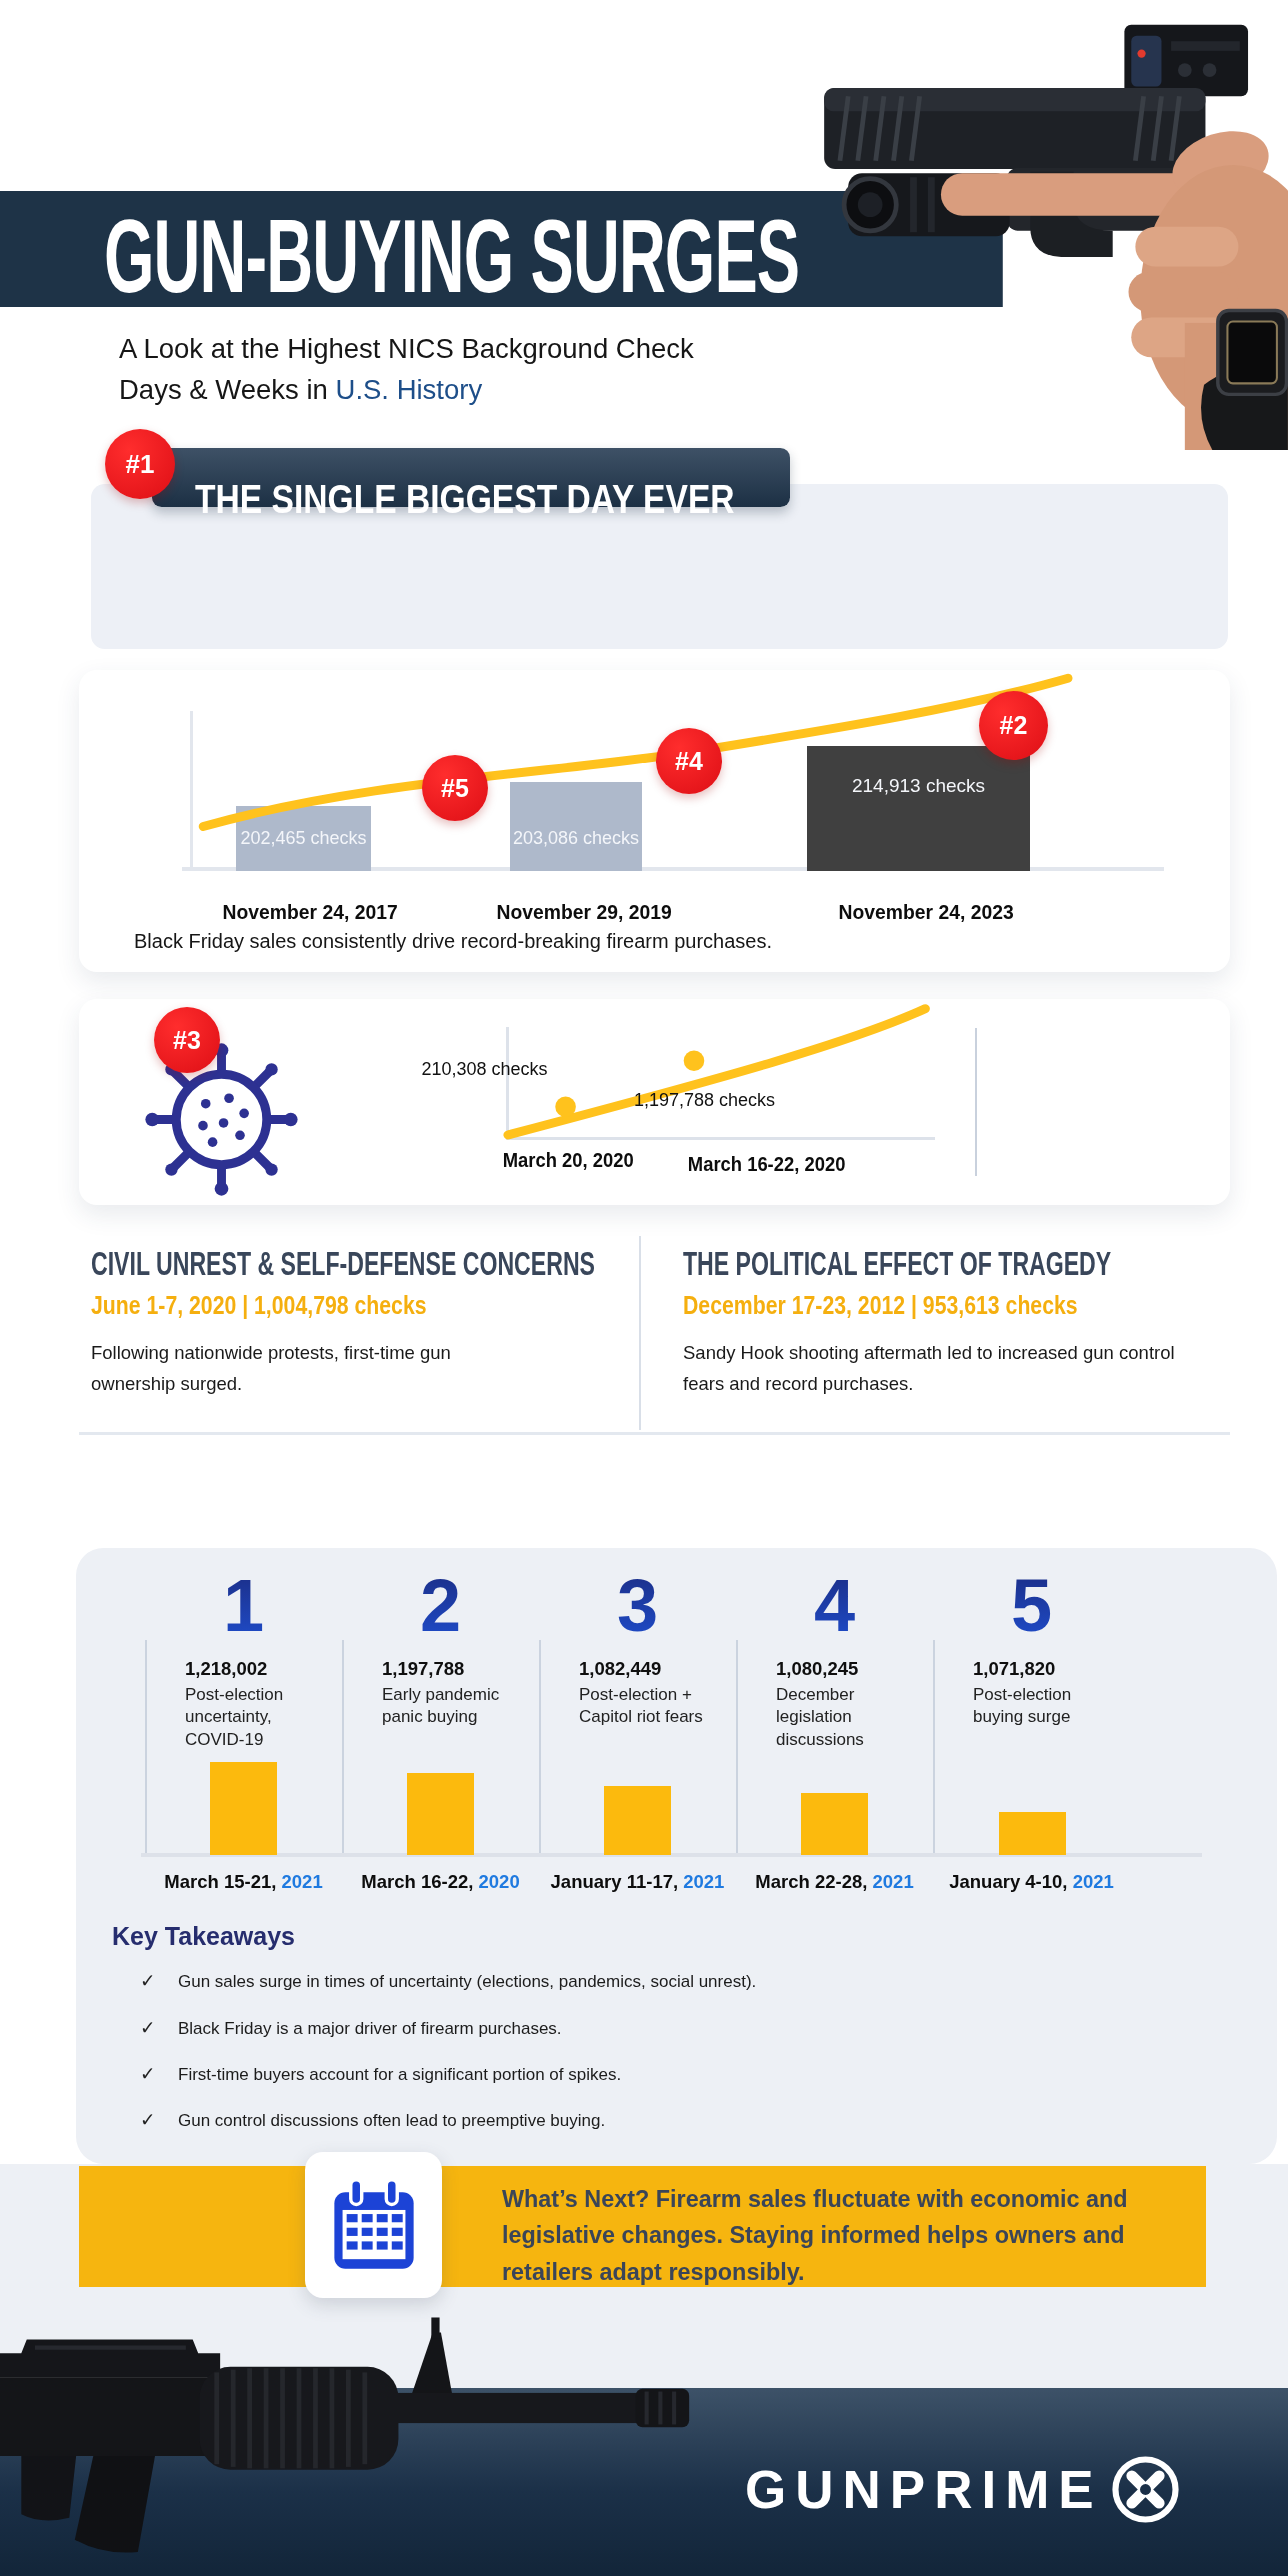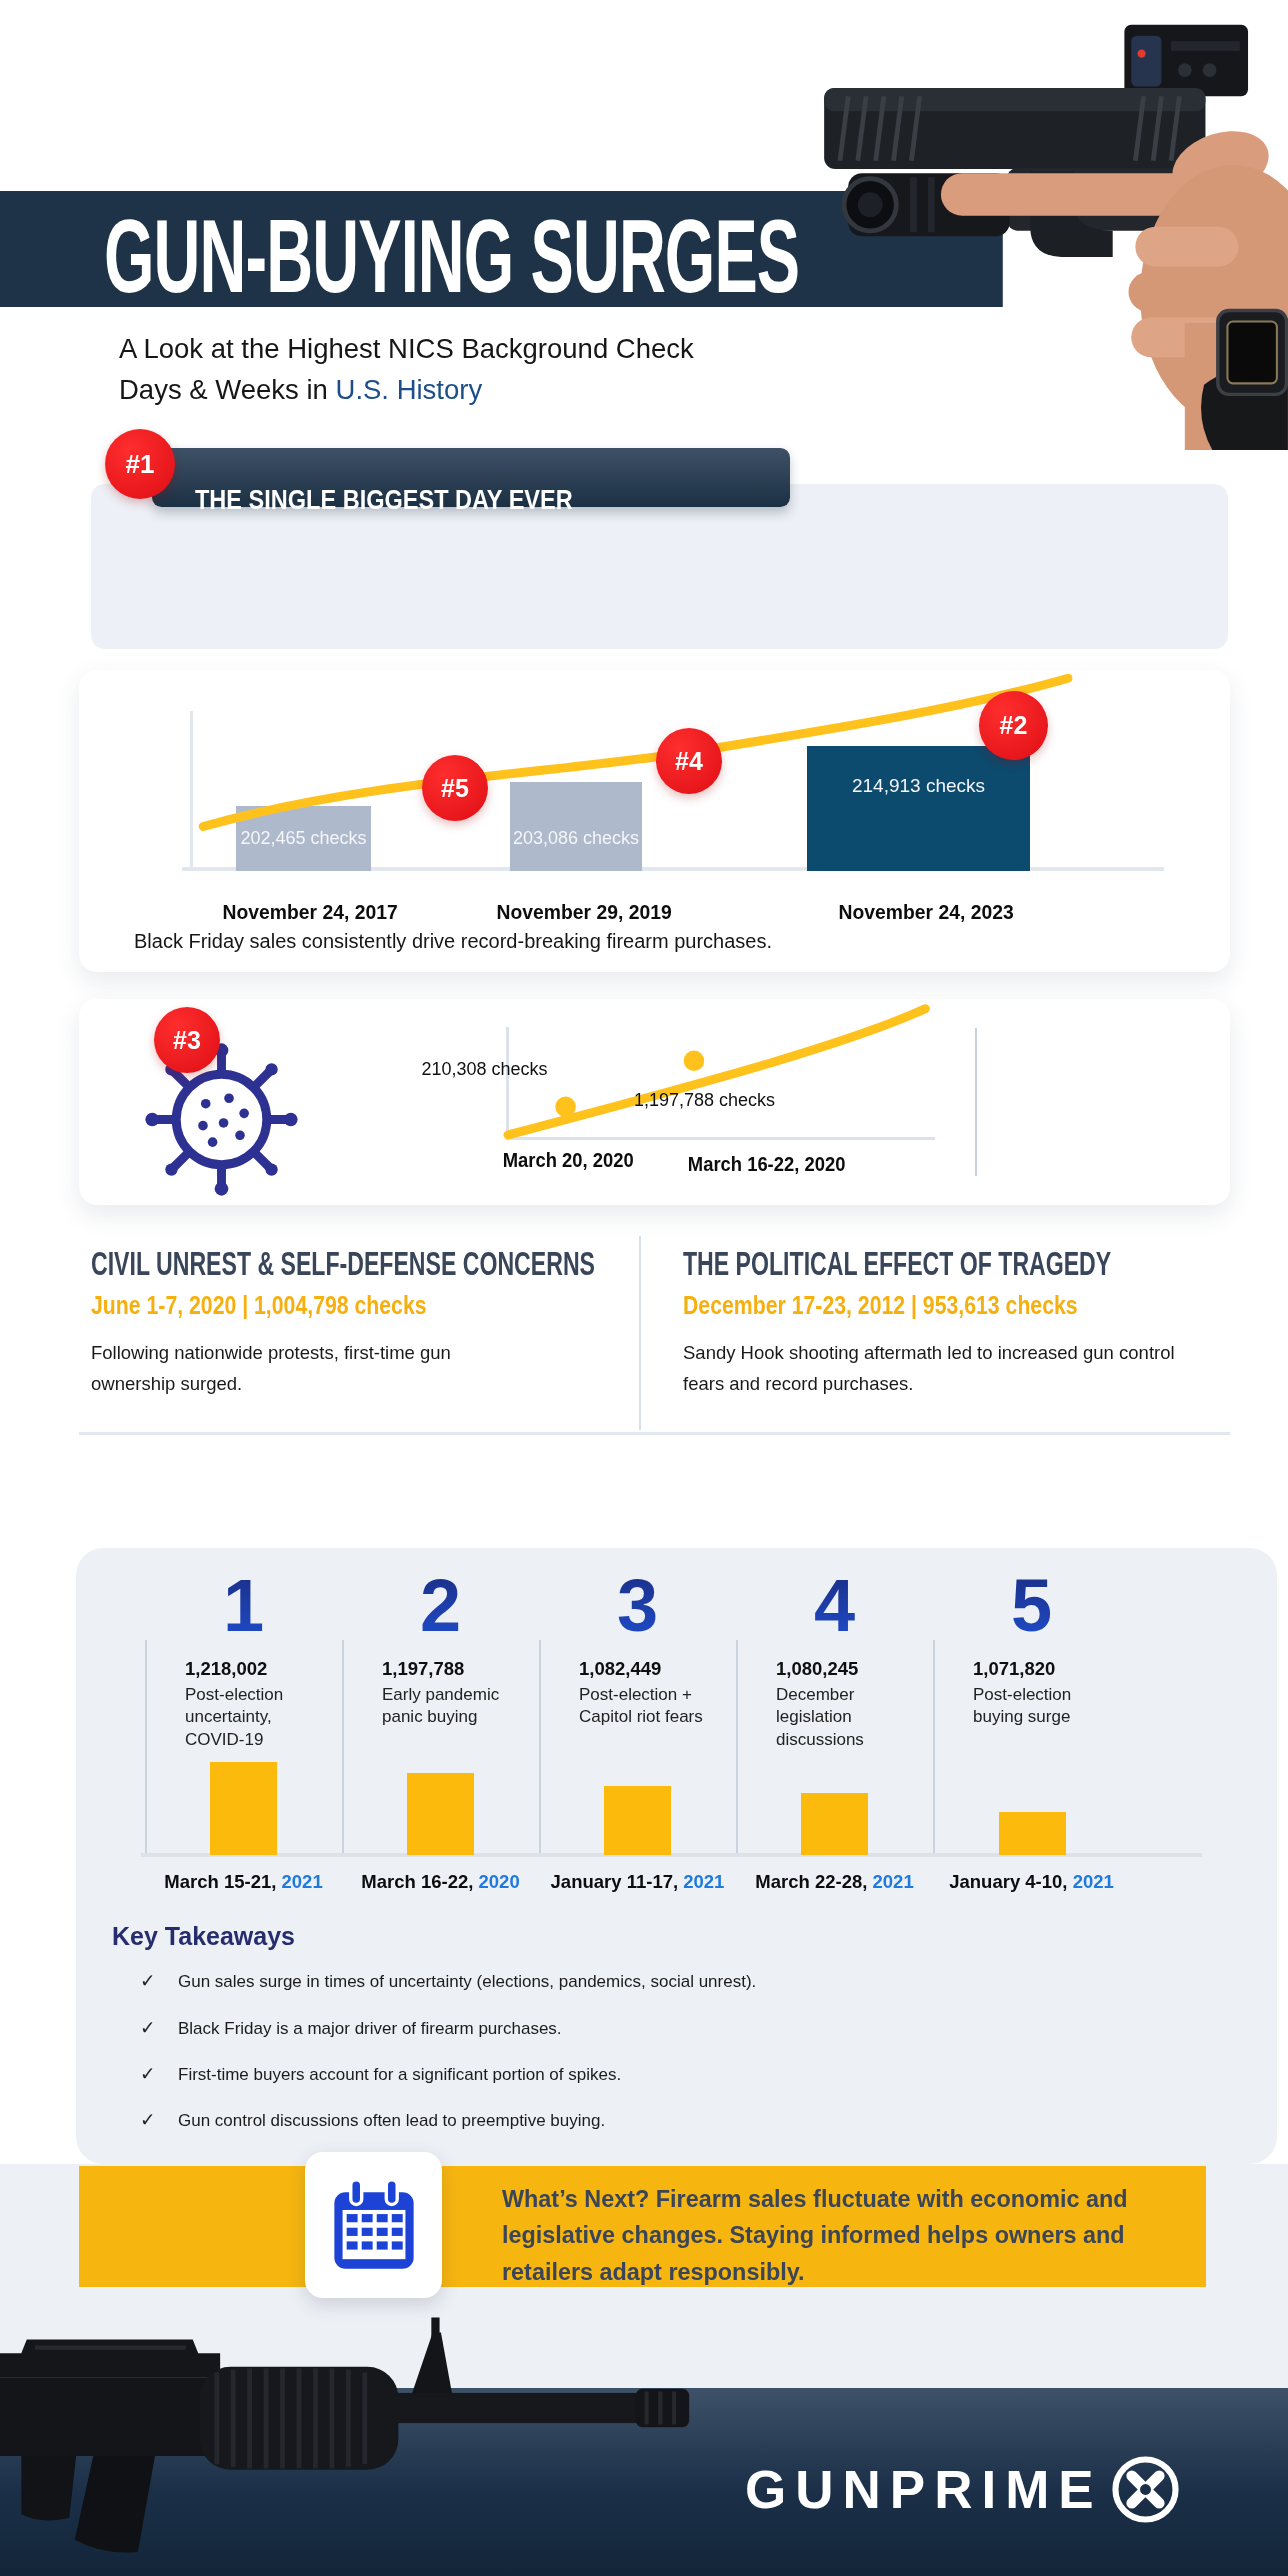--- a/index.html
+++ b/index.html
@@ -23,21 +23,21 @@
   .pistol { position:absolute; left:800px; top:0; width:488px; height:450px; z-index:5; }
 
   
   .badge { position:absolute; border-radius:50%; background:radial-gradient(circle at 35% 30%, #FF2D2D, #DD0E15);
            display:flex; align-items:center; justify-content:center; color:#fff; font-weight:700; z-index:4;
            box-shadow:0 4.1px 9.6px rgba(160,0,0,.25); }
   .badge1 { left:105px; top:429px; width:70px; height:70px; font-size:26px; }
   .s1-bar { position:absolute; left:152px; top:448px; width:638px; height:59px; border-radius:9.6px;
             background:linear-gradient(180deg,#3E5166,#1C3044); display:flex; align-items:center; z-index:3;
             box-shadow:0 5.5px 11px rgba(20,40,60,.25); }
-  .s1-bar-label { margin-left:43px; font-size:28px; font-weight:700; color:#fff;margin-top:44px; }
+  .s1-bar-label { margin-left:43px; font-size:40px; font-weight:700; color:#fff;margin-top:44px; }
   .card1 { position:absolute; left:91px; top:484px; width:1137px; height:165px; background:#EDF0F6; border-radius:13.7px; z-index:1; }
   .card1-divider { position:absolute; left:409px; top:512px; width:2.1px; height:117px; background:#C9D1DD; }
   .s1-date { position:absolute; left:119px; top:526px; font-size:23.4px; font-weight:700; color:#17507E; }
   .s1-stat { position:absolute; left:119px; top:576px; font-size:21px; color:#111; }
   .s1-desc { position:absolute; left:440px; top:523px; width:563px; font-size:21px; line-height:1.55; color:#111; }
 
   
   .bf-card { position:absolute; left:79px; top:670px; width:1151px; height:302px; background:#fff; border-radius:18px;
              box-shadow:0 9.6px 25px rgba(40,60,90,.10); }
   .bf-axis-v { position:absolute; left:111px; top:41px; width:3.4px; height:158px; background:#E2E6ED; }
@@ -187,21 +187,21 @@
   <div class="bf-card">
     <div class="bf-axis-v"></div>
     <div class="bf-baseline"></div>
 
     <div class="bf-bar" style="left: 157px; width: 135px; background: rgb(174, 185, 203); height: 65px;">
       <div class="lbl">202,465 checks</div>
     </div>
     <div class="bf-bar" style="left: 431px; width: 132px; background: rgb(174, 185, 203); height: 89px;">
       <div class="lbl">203,086 checks</div>
     </div>
-    <div class="bf-bar" style="left: 728px; width: 223px; background: #0c4a6e; height: 125px;">
+    <div class="bf-bar" style="left: 728px; width: 223px; background: #404040; height: 125px;">
       <div class="lbl" style="font-size:19px; bottom:74px;">214,913 checks</div>
     </div>
 
     <svg class="bf-curve" viewBox="0 0 1675 440">
       <path d="M 180 228 C 420 160 700 150 900 118 C 1110 84 1290 55 1440 12" fill="none" stroke="#FFC21D" stroke-width="13" stroke-linecap="round"></path>
     </svg>
 
     <div class="badge bf-badge" style="position:absolute; left:343px; top:85px;">
         <span>#5</span>
       </div>

